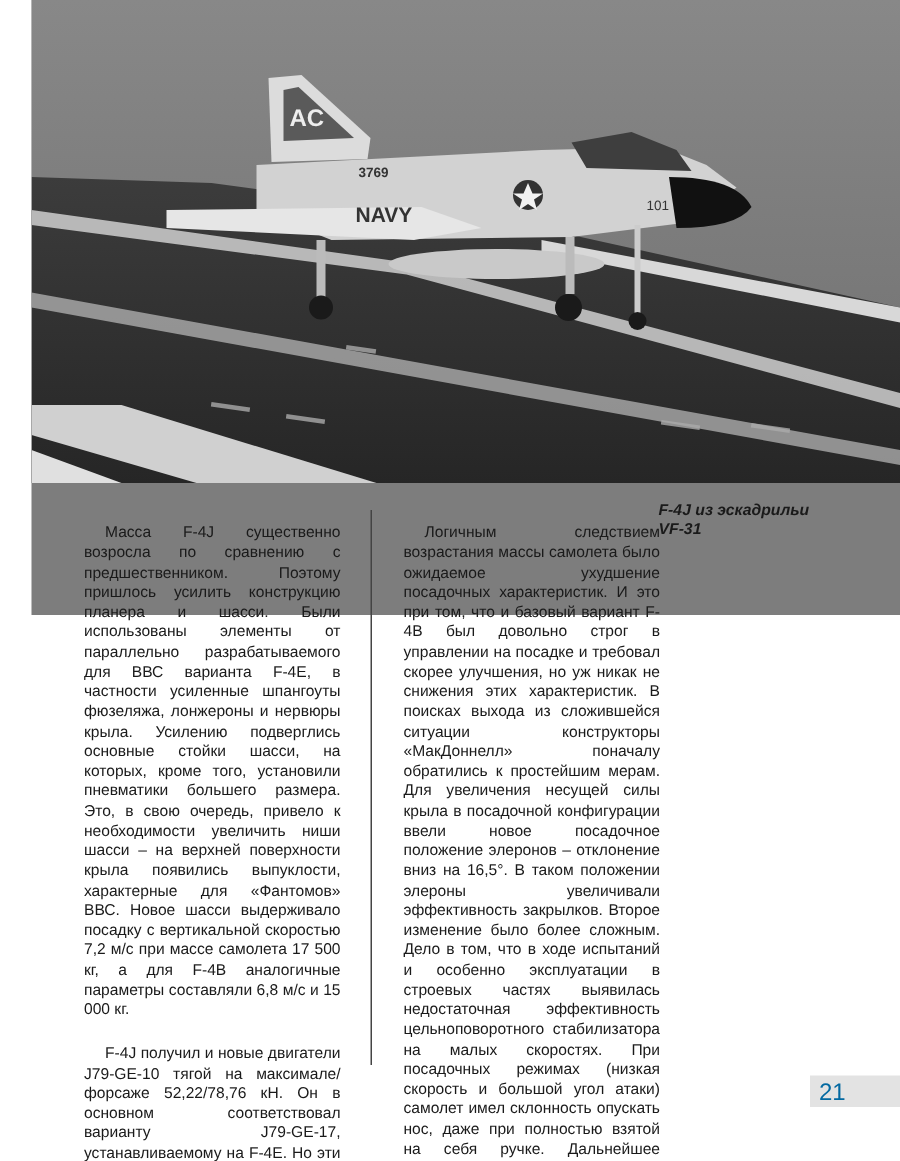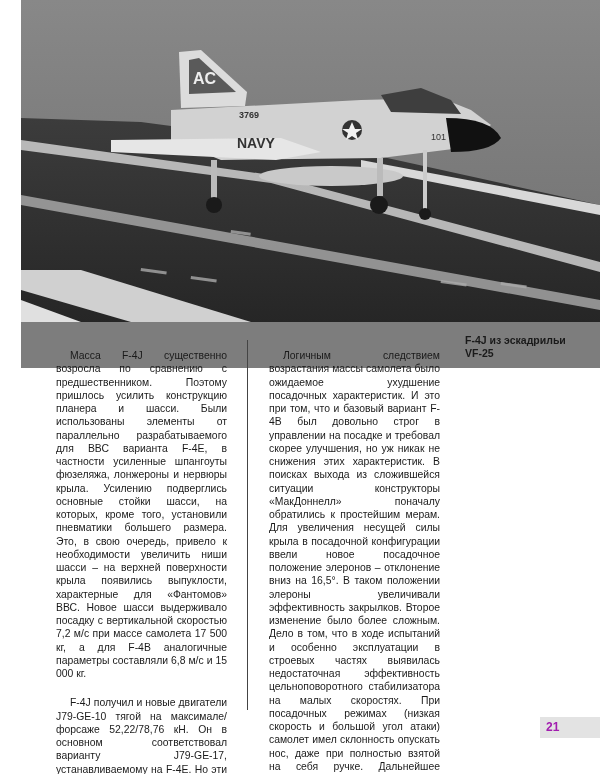--- a/index.html
+++ b/index.html
@@ -1,43 +1,43 @@
 <!DOCTYPE html>
 <html><head>
   <meta charset="utf-8">
   <style>
     html, body { margin: 0; padding: 0; }
     body {
       width: 600px; height: 774px; background: #ffffff; position: relative; overflow: hidden;
       font-family: "Liberation Sans", "DejaVu Sans", sans-serif; color: #1a1a1a;
     }
     .photo {
-      position: absolute; left: 21px; top: 0; width: 579px; height: 368px; overflow: hidden;
+      position: absolute; left: 21px; top: 0; width: 579px; height: 410px; overflow: hidden;
       background: #7d7d7d;
     }
     .photo svg { display: block; }
     .col {
       position: absolute; top: 333px; font-size: 10.4px; line-height: 13.25px;
       text-align: justify; hyphens: manual;
     }
     .col p { margin: 16px; text-indent: 14px; }
     .col-left { left: 40px; width: 203px; }
     .col-mid { left: 253px; width: 203px; }
     .sep {
       position: absolute; left: 247px; top: 340px; width: 1px; height: 370px; background: #444;
     }
     .caption {
-      position: absolute; left: 465px; top: 334px; width: 130px;
-      font-weight: bold; font-size: 10.5px; line-height: 13px; color: #1a1a1a;
+      position: absolute; left: 439px; top: 334px; width: 130px;
+      font-weight: bold; font-style: italic; font-size: 10.5px; line-height: 13px; color: #1a1a1a;
     }
     .page-box {
       position: absolute; left: 540px; top: 717px; width: 60px; height: 21px; background: #e3e3e3;
     }
     .page-num {
-      position: absolute; left: 6px; top: 3px; font-size: 12px; font-weight: bold; color: #a21caf;
+      position: absolute; left: 6px; top: 3px; font-size: 16px; font-weight: normal; color: #0369a1;
     }
   </style>
 </head>
 <body>
 
 <div class="photo">
   <svg width="579" height="322" viewBox="0 0 579 322">
     <defs>
       <linearGradient id="sea" x1="0" y1="0" x2="0" y2="1">
         <stop offset="0" stop-color="#888"></stop>
@@ -105,18 +105,18 @@
 </div>
 
 <div class="sep"></div>
 
 <div class="col col-mid">
   <p>Логичным следствием возрастания массы самолета было ожидаемое ухудшение посадочных характеристик. И это при том, что и базовый вариант F-4B был довольно строг в управлении на посадке и требовал скорее улучшения, но уж никак не снижения этих характеристик. В поисках выхода из сложившейся ситуации конструкторы «МакДоннелл» поначалу обратились к простейшим мерам. Для увеличения несущей силы крыла в посадочной конфигурации ввели новое посадочное положение элеронов – отклонение вниз на 16,5°. В таком положении элероны увеличивали эффективность закрылков. Второе изменение было более сложным. Дело в том, что в ходе испытаний и особенно эксплуатации в строевых частях выявилась недостаточная эффективность цельноповоротного стабилизатора на малых скоростях. При посадочных режимах (низкая скорость и большой угол атаки) самолет имел склонность опускать нос, даже при полностью взятой на себя ручке. Дальнейшее увеличение отклонения стабилизатора не помогало, поскольку он выходил на слишком большие углы атаки. Происходил срыв потока и стабилизатор полностью терял эффективность. Поначалу предполагалось избежать этих явлений путем увеличения площади стабилизатора, но от этого намерения отказались: конструкторы опасались возникновения флаттера оперения, а его устранение требовало проведения полного цикла испытаний самолета и перерегулировки системы уп-</p>
 </div>
 
 <div class="caption">
   <div>F-4J из эскадрильи</div>
-  <div>VF-25</div>
+  <div>VF-31</div>
 </div>
 
 <div class="page-box">
   <span class="page-num">21</span>
 </div>
 
 </body></html>

